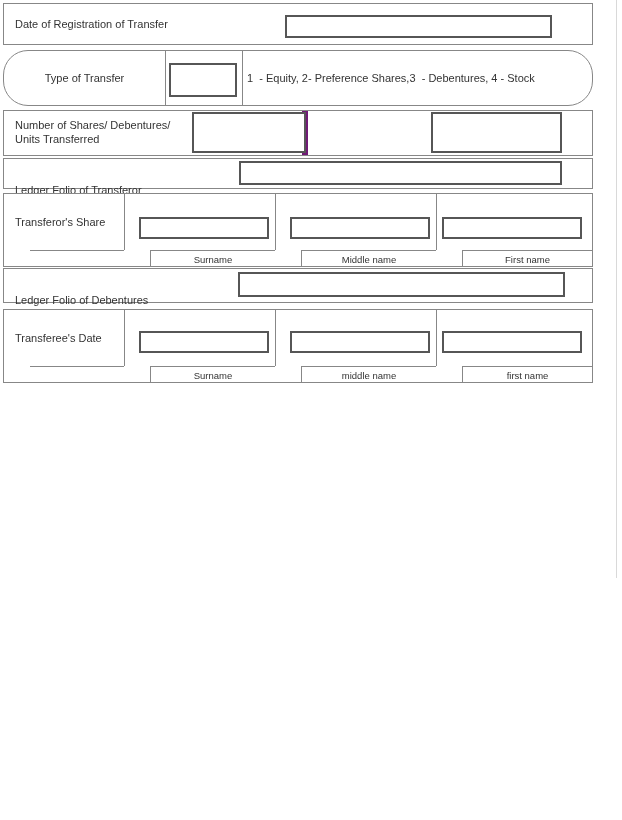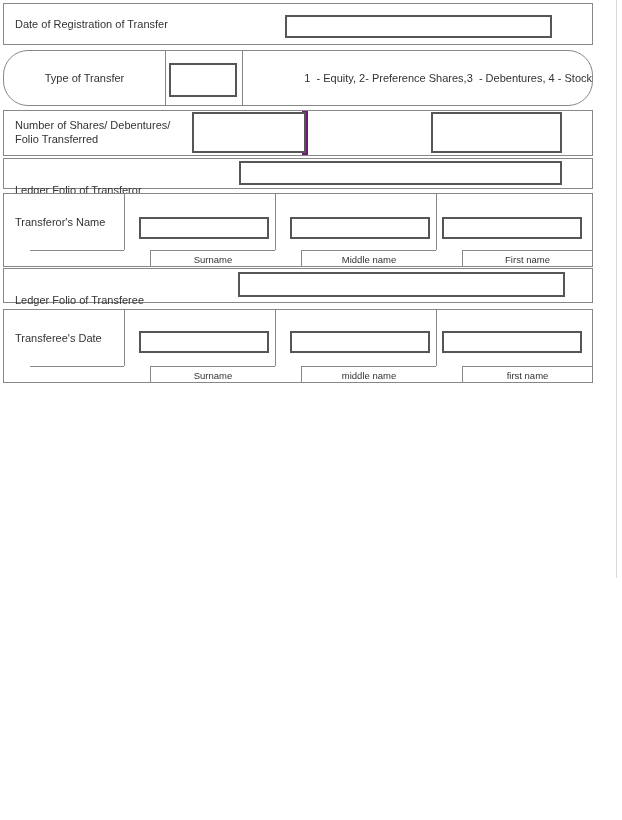--- a/index.html
+++ b/index.html
@@ -37,21 +37,21 @@
     outline: none;
     border-radius: 0;
   }
   
   .s1 { top: 3px; height: 42px; }
   .s1 .lbl { position: absolute; left: 11px; top: 13px; }
   
   .s2 { top: 50px; height: 56px; display: flex; border-radius: 25px; }
   .s2 .c1 { width: 162px; border-right: 1px solid #878787; display: flex; align-items: center; justify-content: center; }
   .s2 .c2 { width: 77px; border-right: 1px solid #878787; position: relative; }
-  .s2 .c3 { flex: 1; display: flex; align-items: center; padding-left: 4px; justify-content: flex-end; }
+  .s2 .c3 { flex: 1; display: flex; align-items: center; padding-left: 4px; }
   .s2 .c3 .lbl { white-space: pre; }
   
   .s3 { top: 110px; height: 46px; display: flex; }
   .s3 .c1 { width: 304px; border-right: 6px solid #701a75; position: relative; }
   .s3 .c2 { flex: 1; position: relative; }
   .s3 .lblblock { position: absolute; left: 11px; top: 7px; }
   .s3 .c2 .lblblock { left: 5px; }
   .s3 .lblblock span { display: block; }
   
   .s4 { top: 158px; height: 31px; }
@@ -98,55 +98,55 @@
     </div>
     <div class="c3">
       <span class="lbl">1  - Equity, 2- Preference Shares,3  - Debentures, 4 - Stock</span>
     </div>
   </div>
 
   <div class="sec s3">
     <div class="c1">
       <div class="lblblock lbl">
         <span>Number of Shares/ Debentures/</span>
-        <span>Folio Transferred</span>
+        <span>Units Transferred</span>
       </div>
       <input type="text" class="txtin" style="left: 188px; top: 1px; width: 114px; height: 41px;" value="">
     </div>
     <div class="c2">
       <input type="text" class="txtin" style="left: 123px; top: 1px; width: 131px; height: 41px;" value="">
     </div>
   </div>
 
   <div class="sec s4">
     <span class="lbl ledger-lbl">Ledger Folio of Transferor</span>
     <input type="text" class="txtin" style="left: 235px; top: 2px; width: 323px; height: 24px;" value="">
   </div>
 
   <div class="sec s5 namegrid">
     <div class="ng-label">
-      <span class="lbl">Transferor's Name</span>
+      <span class="lbl">Transferor's Share</span>
     </div>
     <div class="ng-main b2">
       <input type="text" class="txtin name-in p1" value="" style="">
     </div>
     <div class="ng-main b2">
       <input type="text" class="txtin name-in p2" value="" style="">
     </div>
     <div class="ng-main b2">
       <input type="text" class="txtin name-in p3" value="" style="">
     </div>
     <div class="ng-sub blank"></div>
     <div class="ng-sub b2">Surname</div>
     <div class="ng-sub b2">Middle name</div>
     <div class="ng-sub b2">First name</div>
   </div>
 
   <div class="sec s6">
-    <span class="lbl ledger-lbl">Ledger Folio of Transferee</span>
+    <span class="lbl ledger-lbl">Ledger Folio of Debentures</span>
     <input type="text" class="txtin" style="left: 234px; top: 3px; width: 327px; height: 25px;" value="">
   </div>
 
   <div class="sec s7 namegrid">
     <div class="ng-label">
       <span class="lbl">Transferee's Date</span>
     </div>
     <div class="ng-main b2">
       <input type="text" class="txtin name-in p1" value="" style="">
     </div>

